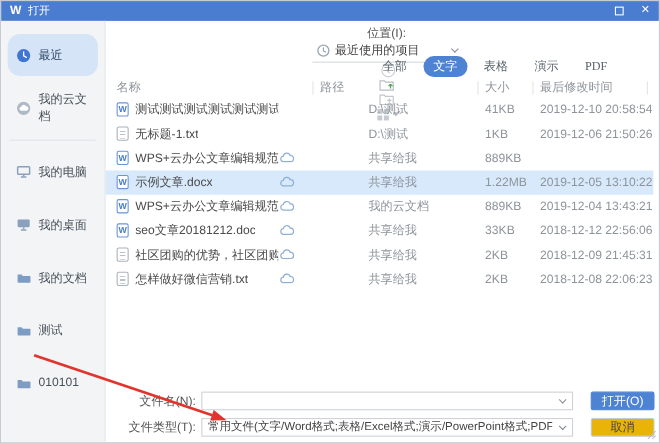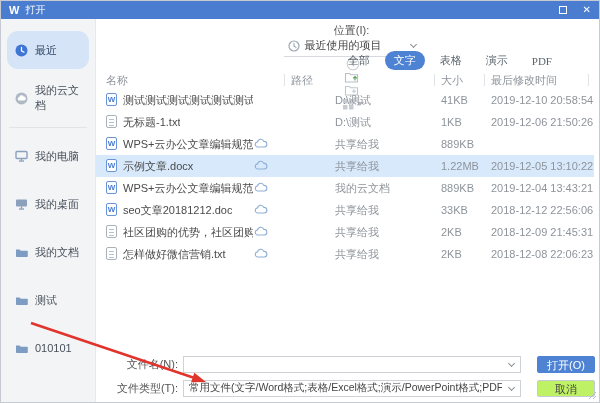--- a/index.html
+++ b/index.html
@@ -66,21 +66,21 @@
   .f-row { position:absolute; left:95px; right:4px; height:18px; display:flex; align-items:center; }
   .f-row.fname { top:354px; }
   .f-row.ftype { top:378px; }
   .f-label { width:82px; text-align:right; color:#555; margin-right:5px; flex:0 0 auto; }
   .combo { flex:1; height:17px; border:1px solid #cfd3d8; background:#fff; display:flex; align-items:center; padding:0 18px 0 5px; position:relative; overflow:hidden; }
   .combo .chev { position:absolute; right:6px; top:7px; }
   .combo input { border:none; outline:none; width:100%; font:inherit; background:transparent; }
   .combo .cval { white-space:nowrap; overflow:hidden; font-size:10.5px; color:#444; }
   .btn { width:58px; height:17px; margin-left:16px; text-align:center; line-height:16px; border-radius:2px; cursor:pointer; flex:0 0 auto; }
   .btn.primary { background:#4e83d4; color:#fff; border:1px solid #4e83d4; }
-  .btn.plain { background:#bef264; color:#444; border:1px solid #c6cbd2; }
+  .btn.plain { background:#eab308; color:#444; border:1px solid #c6cbd2; }
 
   .arrow-overlay { position:absolute; left:0; top:0; width:600px; height:403px; pointer-events:none; z-index:10; }
   .resize-grip { position:absolute; right:2px; bottom:2px; }
 </style>
 </head>
 <body>
 
 <div class="window">
 
   <div class="titlebar">

